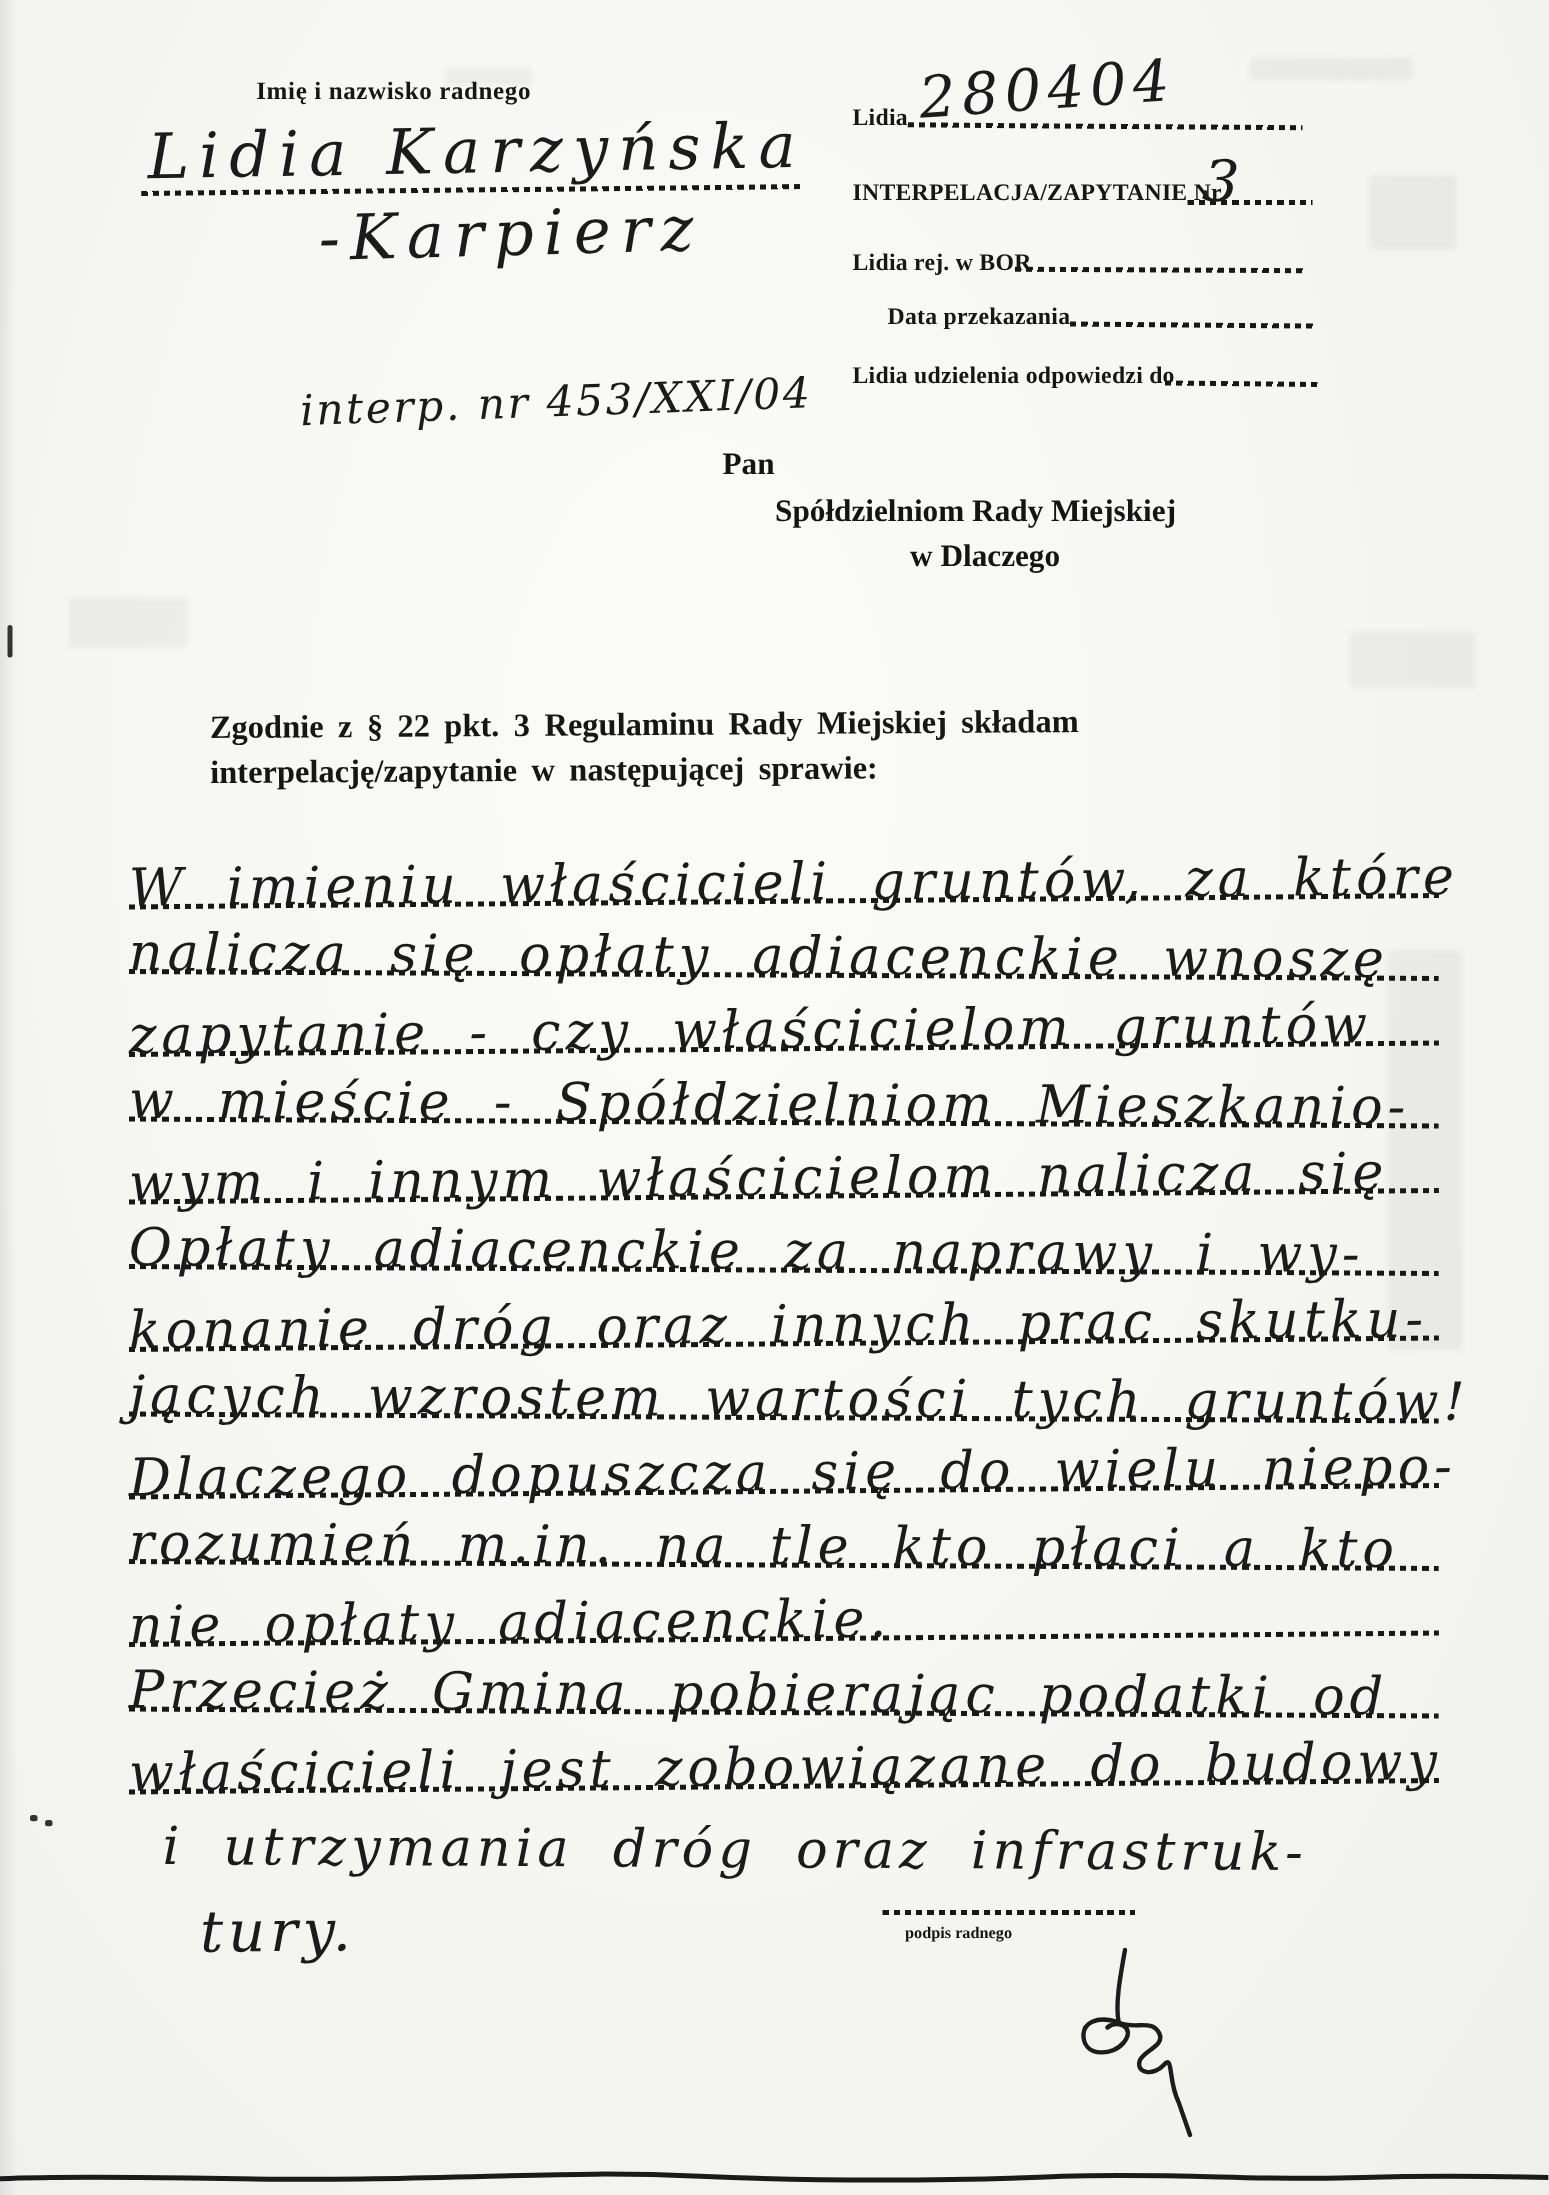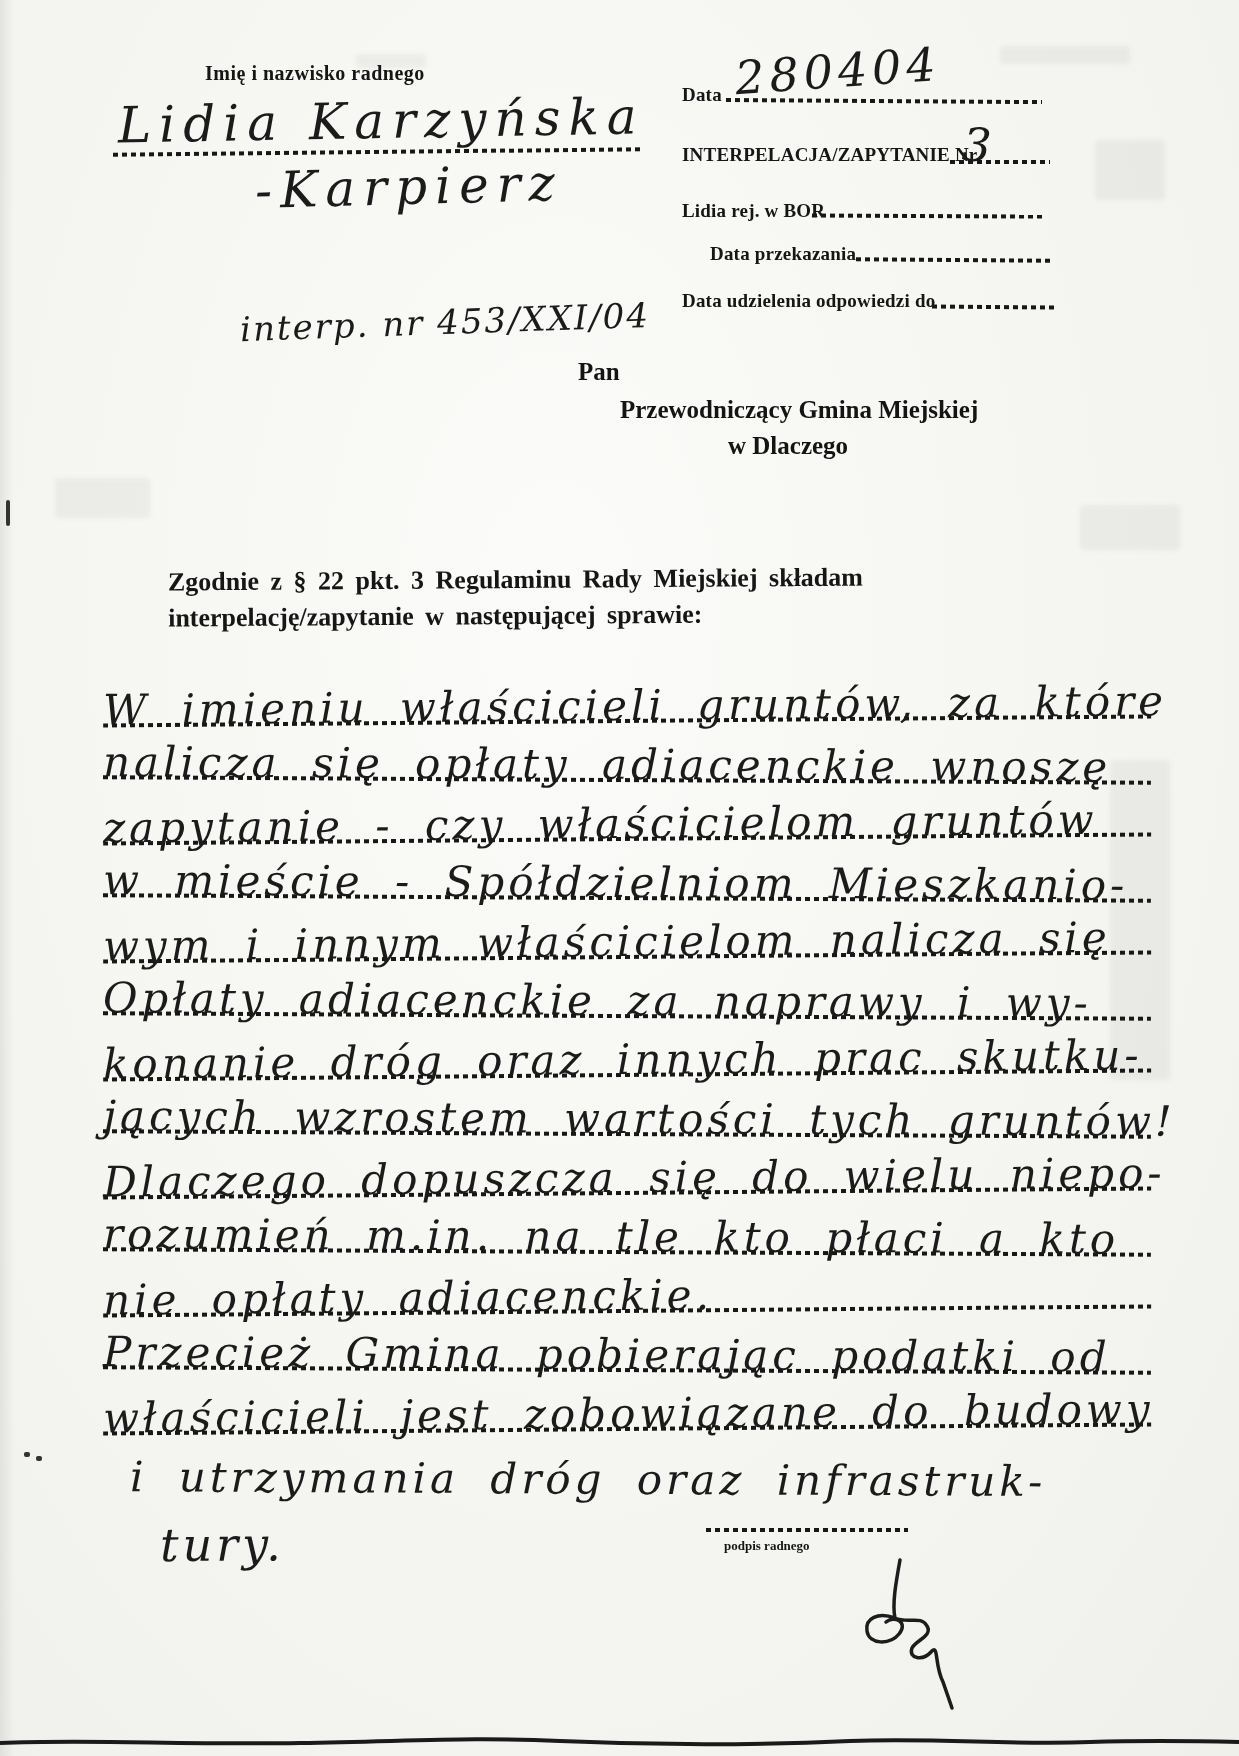--- a/index.html
+++ b/index.html
@@ -36,41 +36,41 @@
 </head>
 <body>
 
 <div class="page">
 
   <div class="abs printed label-lg" style="left:205px;top:62px;">Imię i nazwisko radnego</div>
   <div class="abs hw hw-name" style="left:118px;top:92px;transform:rotate(-1deg);">Lidia Karzyńska</div>
   <div class="abs dotrule" style="left:113px;top:150px;width:530px;transform:rotate(-0.6deg);"></div>
   <div class="abs hw hw-name" style="left:255px;top:158px;transform:rotate(-1.5deg);">-Karpierz</div>
 
-  <div class="abs printed label-sm" style="left:682px;top:84px;">Data</div>
+  <div class="abs printed label-sm" style="left:682px;top:84px;">Lidia</div>
   <div class="abs dotrule" style="left:726px;top:99px;width:316px;transform:rotate(0.4deg);"></div>
   <div class="abs hw hw-date" style="left:735px;top:44px;">280404</div>
 
   <div class="abs printed label-sm" style="left:682px;top:144px;">INTERPELACJA/ZAPYTANIE Nr</div>
   <div class="abs dotrule" style="left:950px;top:160px;width:100px;"></div>
   <div class="abs hw hw-nr" style="left:962px;top:118px;transform:rotate(3deg);">3</div>
 
   <div class="abs printed label-sm" style="left:682px;top:200px;">Lidia rej. w BOR</div>
   <div class="abs dotrule" style="left:812px;top:214px;width:232px;transform:rotate(0.3deg);"></div>
 
   <div class="abs printed label-sm" style="left:682px;top:243px;margin-left:28px;">Data przekazania</div>
   <div class="abs dotrule" style="left:856px;top:258px;width:196px;transform:rotate(0.5deg);"></div>
 
-  <div class="abs printed label-sm" style="left:682px;top:290px;">Data udzielenia odpowiedzi do</div>
+  <div class="abs printed label-sm" style="left:682px;top:290px;">Lidia udzielenia odpowiedzi do</div>
   <div class="abs dotrule" style="left:932px;top:305px;width:122px;transform:rotate(0.5deg);"></div>
 
   <div class="abs hw hw-ref" style="left:240px;top:302px;">interp. nr 453/XXI/04</div>
 
   <div class="abs addr" style="left:578px;top:358px;">Pan</div>
-  <div class="abs addr" style="left:620px;top:396px;">Przewodniczący Gmina Miejskiej</div>
+  <div class="abs addr" style="left:620px;top:396px;">Spółdzielniom Rady Miejskiej</div>
   <div class="abs addr" style="left:728px;top:432px;">w Dlaczego</div>
 
 
   <div class="abs printed intro" style="left:168px;top:562px;">
     <div>Zgodnie z § 22 pkt. 3 Regulaminu Rady Miejskiej składam</div>
     <div>interpelację/zapytanie w następującej sprawie:</div>
   </div>
 
   <div>
     <div class="hwline" style="top:684px;">

